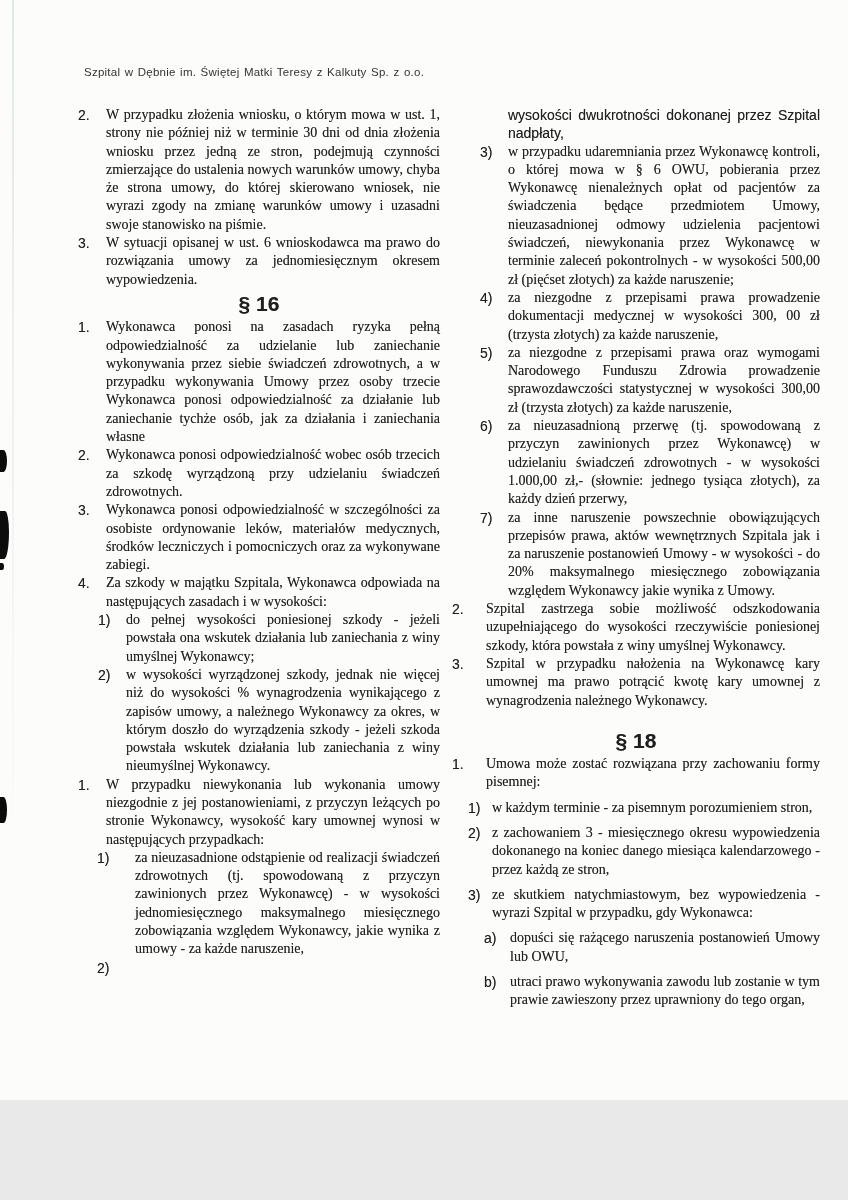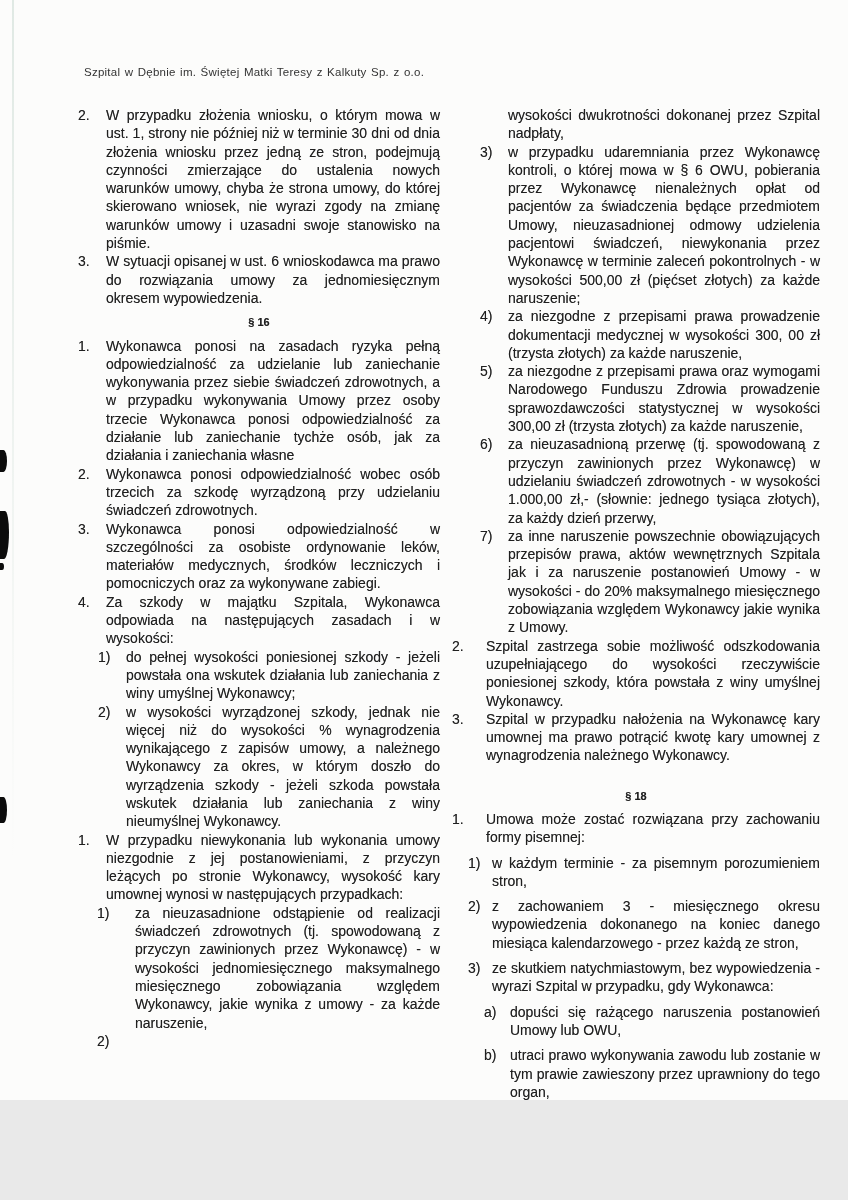--- a/index.html
+++ b/index.html
@@ -55,21 +55,21 @@
     text-shadow: 0 0 0.5px rgba(40,40,40,0.55);
   }
   .col-left  { left: 78px;  width: 362px; }
   .col-right { left: 452px; width: 368px; }
 
   .li {
     display: flex;
     align-items: flex-start;
   }
   .li .num  { flex: 0 0 auto; white-space: nowrap; }
-  .li .txt  { flex: 1 1 auto; text-align: justify; }
+  .li .txt  { flex: 1 1 auto; text-align: justify; font-family: Liberation Serif, serif; }
 
   
   .col-left .l1 .num        { width: 28px; }
   .col-left .l2             { margin-left: 20px; }
   .col-left .l2 .num        { width: 28px; }
   .col-left .l2b            { margin-left: 19px; }
   .col-left .l2b .num       { width: 38px; }
 
   
   .col-right .cont          { margin-left: 56px; text-align: justify; }
@@ -77,21 +77,21 @@
   .col-right .l2 .num       { width: 28px; }
   .col-right .l2            { margin-left: 28px; }
   .col-right .l2s           { margin-left: 16px; }
   .col-right .l2s .num      { width: 24px; }
   .col-right .l3            { margin-left: 32px; }
   .col-right .l3 .num       { width: 26px; }
 
   .sect-heading {
     text-align: center;
     font-weight: bold;
-    font-size: 11px;
+    font-size: 21px;
     margin: 6px 0 5px 0;
   }
   .sect-heading.gap-top { margin-top: 22px; }
 
   .sp-sm { margin-top: 7px; }
 </style>
 </head>
 <body>
 
 <div class="page">

